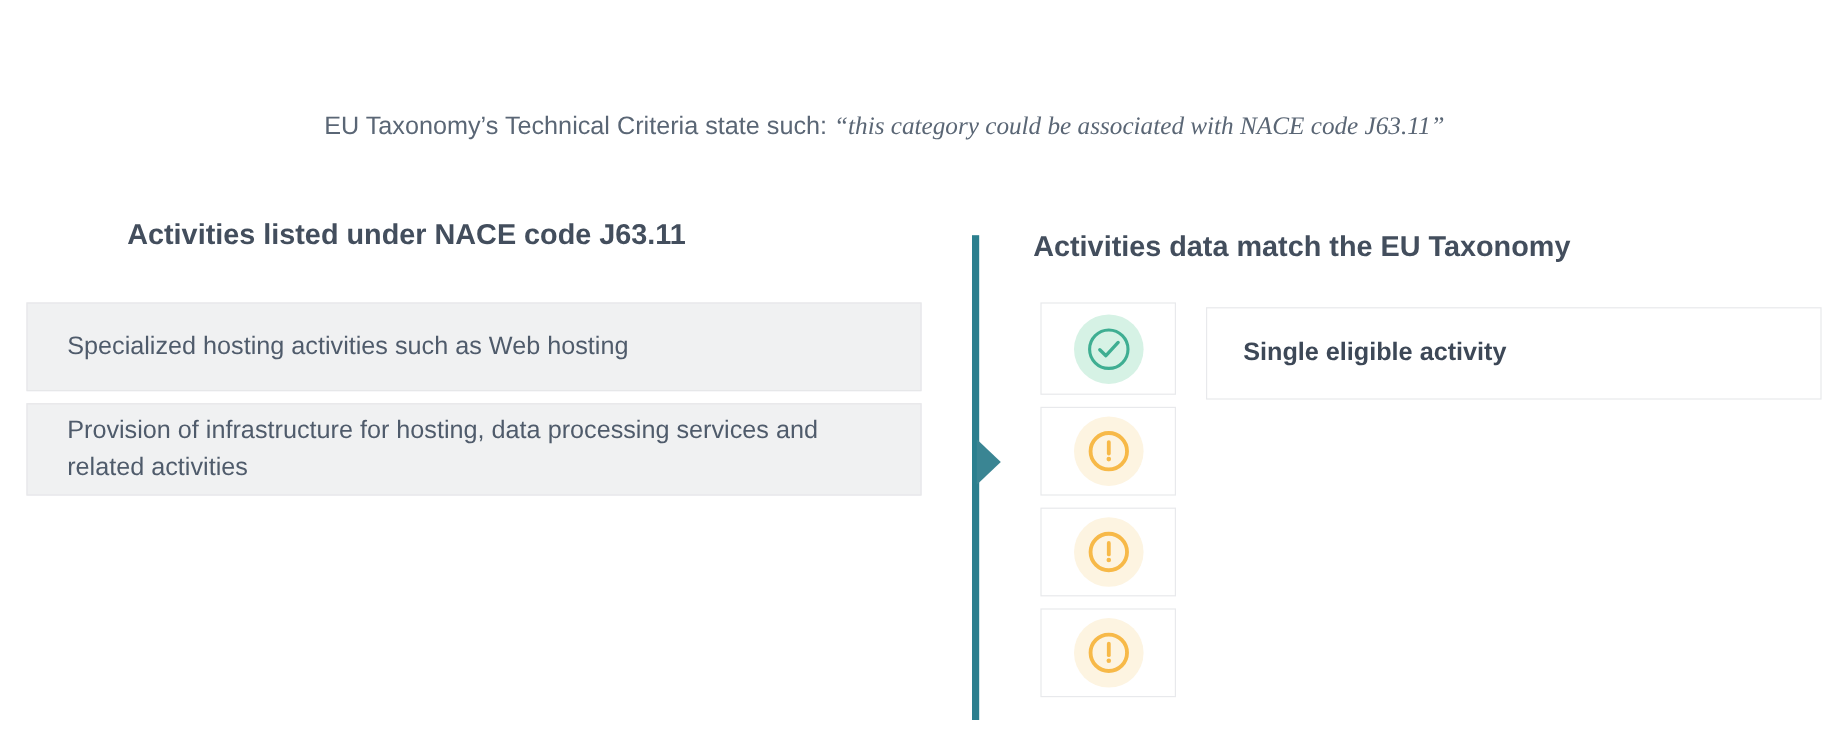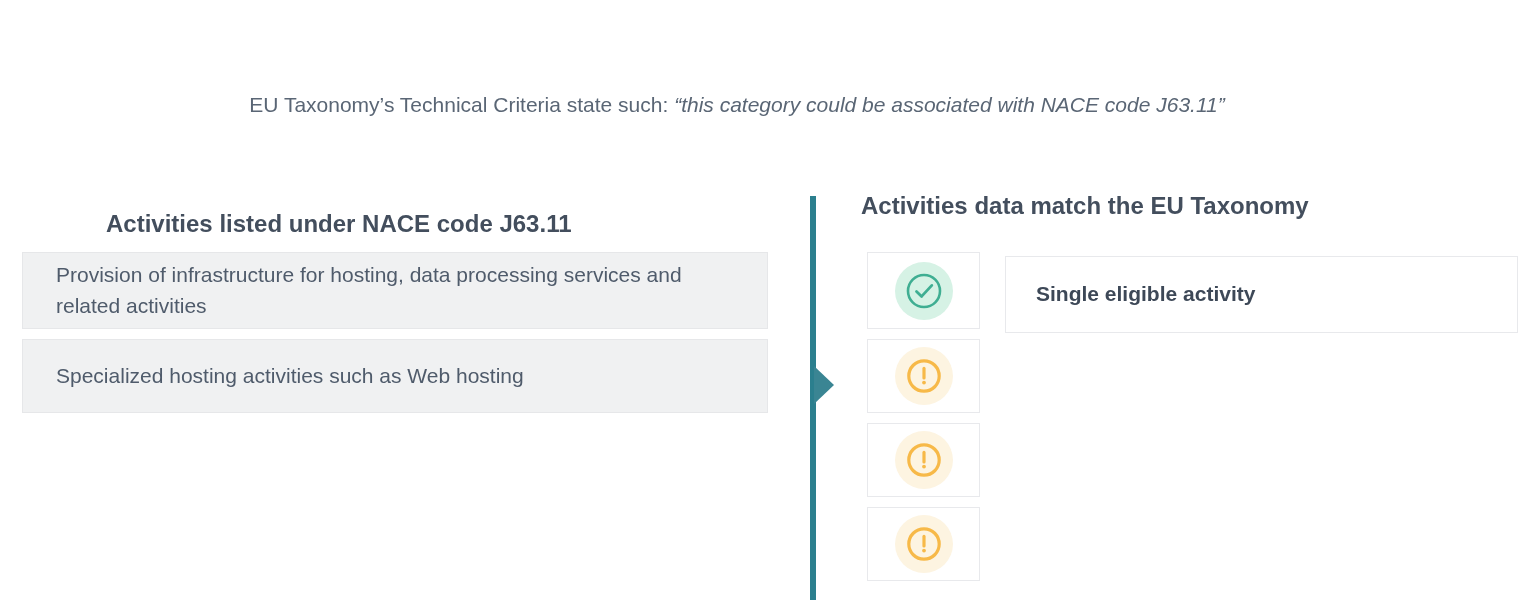--- a/index.html
+++ b/index.html
@@ -50,31 +50,32 @@
     left: 0;
     top: 93px;
     width: 1474px;
     text-align: center;
     font-size: 21px;
     color: #5a6675;
     white-space: nowrap;
   }
   .subtitle .quote {
     font-style: italic;
+    font-family: Liberation Serif, serif;
   }
 
   
   .heading {
     position: absolute;
     font-size: 24px;
     font-weight: bold;
     color: #434e5d;
     white-space: nowrap;
   }
-  .heading-left  { left: 106px; top: 210px; }
+  .heading-left  { left: 106px; top: 182px; }
   .heading-right { left: 861px; top: 192px; }
 
   
   .left-list {
     position: absolute;
     left: 22px;
     top: 252px;
     width: 746px;
   }
   .list-item {
@@ -179,22 +180,22 @@
 
   <div class="subtitle">
     <span>EU Taxonomy’s Technical Criteria state such: </span><span class="quote">“this category could be associated with NACE code J63.11”</span>
   </div>
 
   <div class="heading heading-left">Activities listed under NACE code J63.11</div>
 
   <div class="heading heading-right">Activities data match the EU Taxonomy</div>
 
   <div class="left-list">
+    <div class="list-item h1">Specialized hosting activities such as Web hosting</div>
     <div class="list-item h2">Provision of infrastructure for hosting, data processing services and related activities</div>
-    <div class="list-item h1">Specialized hosting activities such as Web hosting</div>
   </div>
 
   <div class="divider"></div>
   <div class="divider-arrow"></div>
 
   <div class="right-area">
 
     <div class="icon-col">
 
       <div class="icon-box b1">

